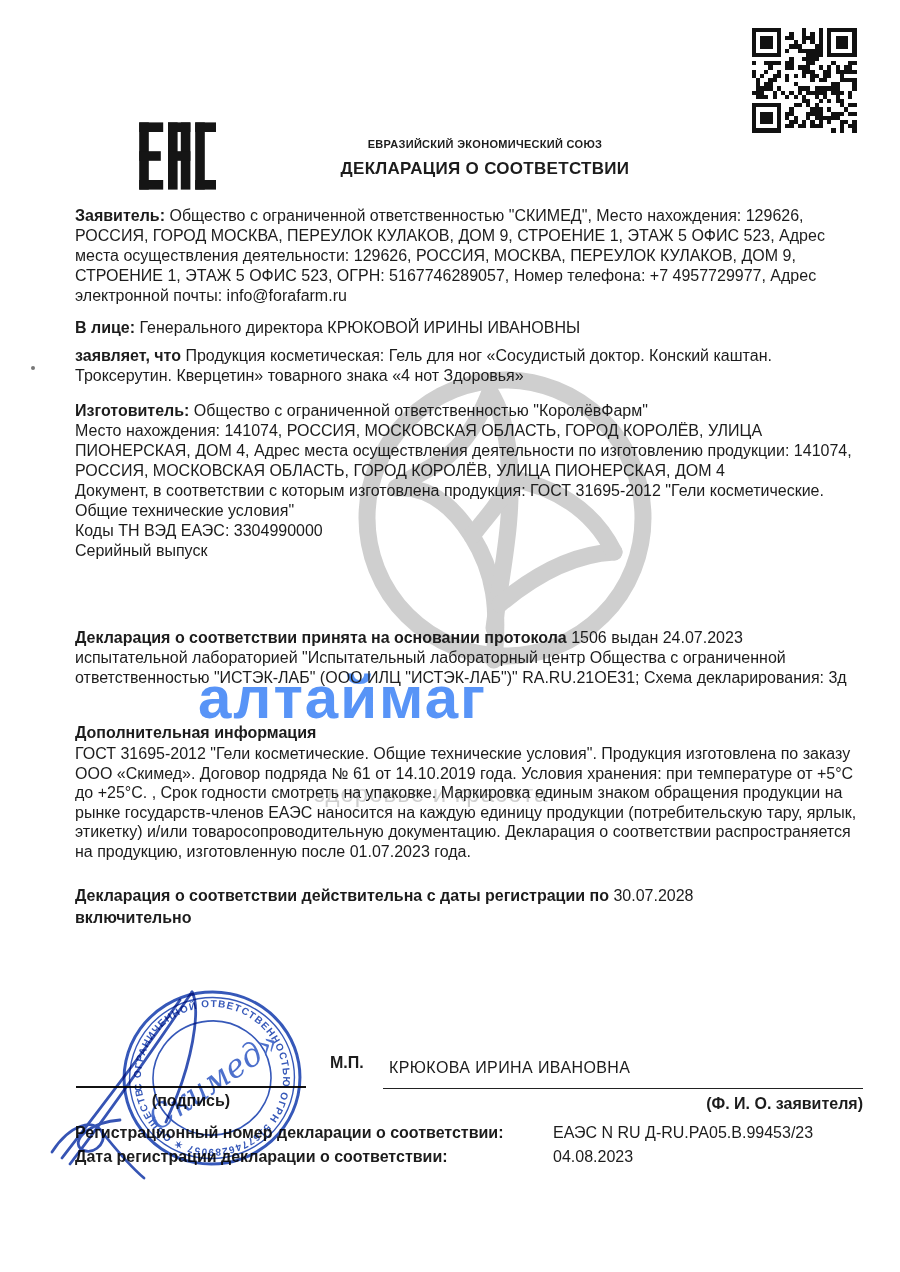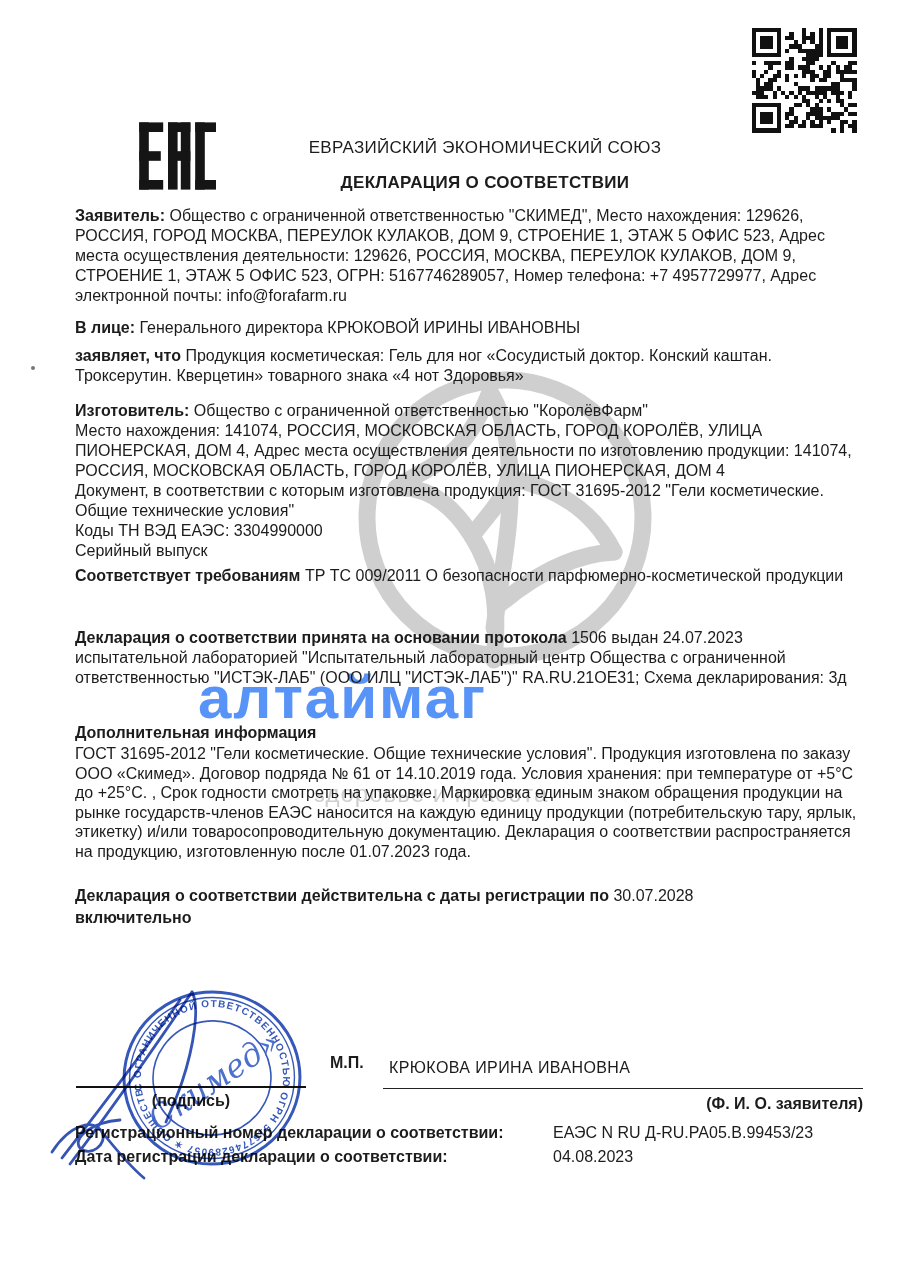--- a/index.html
+++ b/index.html
@@ -15,22 +15,22 @@
     color:#3b82f6;opacity:.85;line-height:1;
   }
   .wm-tagline{
     left:314px;top:782px;font-size:24px;color:#cfcfcf;letter-spacing:1px;line-height:1;
   }
   .wm-tree{left:352px;top:368px;}
   
   .eac-logo{position:absolute;left:136px;top:118px;z-index:2;}
   .qr{position:absolute;left:748px;top:24px;z-index:2;background:#fff;}
   .title-wrap{position:absolute;left:110px;right:40px;top:138px;text-align:center;z-index:2;}
-  .title-union{font-size:17px;font-weight:normal;letter-spacing:.3px;}
-  .title-doc{font-size:17px;font-weight:bold;letter-spacing:.3px;margin-top:15px;}
+  .title-union{font-size:11px;font-weight:bold;letter-spacing:.3px;}
+  .title-doc{font-size:17px;font-weight:bold;letter-spacing:.3px;margin-top:9px;}
   
   .para{position:absolute;left:75px;width:783px;font-size:16px;line-height:20px;z-index:2;}
   .para b{font-weight:bold;}
   .margin-dot{position:absolute;left:31px;top:366px;width:4px;height:4px;border-radius:50%;
     background:#555;opacity:.8;z-index:2;}
   
   .mp{position:absolute;left:330px;top:1046px;font-size:16px;font-weight:bold;z-index:2;margin-top:8px;}
   .fio-name{position:absolute;left:389px;top:1059px;font-size:16px;letter-spacing:.4px;z-index:2;}
   .sig-line{position:absolute;left:76px;top:1086px;width:230px;border-top:2px solid #111;z-index:2;}
   .fio-line{position:absolute;left:383px;top:1088px;width:480px;border-top:1.6px solid #222;z-index:2;}
@@ -409,23 +409,20 @@
   </div>
 
   <div class="para" style="top:401px">
     <div><b>Изготовитель:</b><span> Общество с ограниченной ответственностью "КоролёвФарм"</span></div>
     <div>Место нахождения: 141074, РОССИЯ, МОСКОВСКАЯ ОБЛАСТЬ, ГОРОД КОРОЛЁВ, УЛИЦА ПИОНЕРСКАЯ, ДОМ 4, Адрес места осуществления деятельности по изготовлению продукции: 141074, РОССИЯ, МОСКОВСКАЯ ОБЛАСТЬ, ГОРОД КОРОЛЁВ, УЛИЦА ПИОНЕРСКАЯ, ДОМ 4</div>
     <div>Документ, в соответствии с которым изготовлена продукция: ГОСТ 31695-2012 "Гели косметические. Общие технические условия"</div>
     <div>Коды ТН ВЭД ЕАЭС: 3304990000</div>
     <div>Серийный выпуск</div>
   </div>
 
-  <div class="para" style="top:566px">
-    <b>Соответствует требованиям</b><span>  ТР ТС 009/2011 О безопасности парфюмерно-косметической продукции</span>
-  </div>
 
   <div class="para" style="top:628px">
     <b>Декларация о соответствии принята на основании протокола</b><span> 1506 выдан 24.07.2023 испытательной лабораторией "Испытательный лабораторный центр Общества с ограниченной ответственностью "ИСТЭК-ЛАБ" (ООО ИЛЦ "ИСТЭК-ЛАБ")" RA.RU.21OE31; Схема декларирования: 3д</span>
   </div>
 
   <div class="para" style="top:723px">
     <b>Дополнительная информация</b>
   </div>
   <div class="para" style="top:744px;line-height:19.5px">ГОСТ 31695-2012 "Гели косметические. Общие технические условия". Продукция изготовлена по заказу ООО «Скимед». Договор подряда № 61 от 14.10.2019 года. Условия хранения: при температуре от +5°С до +25°С. , Срок годности смотреть на упаковке. Маркировка единым знаком обращения продукции на рынке государств-членов ЕАЭС наносится на каждую единицу продукции (потребительскую тару, ярлык, этикетку) и/или товаросопроводительную документацию. Декларация о соответствии распространяется на продукцию, изготовленную после 01.07.2023 года.</div>
 

